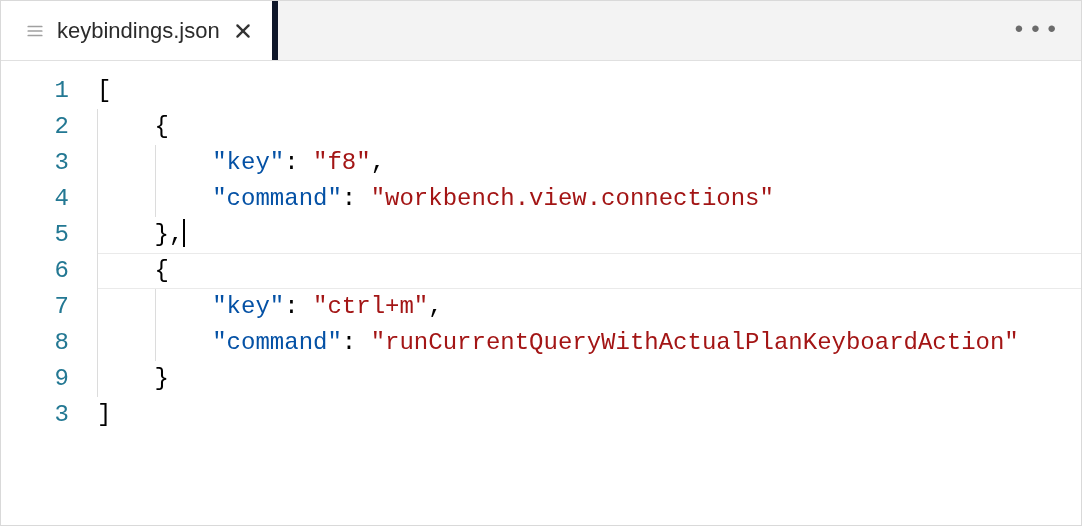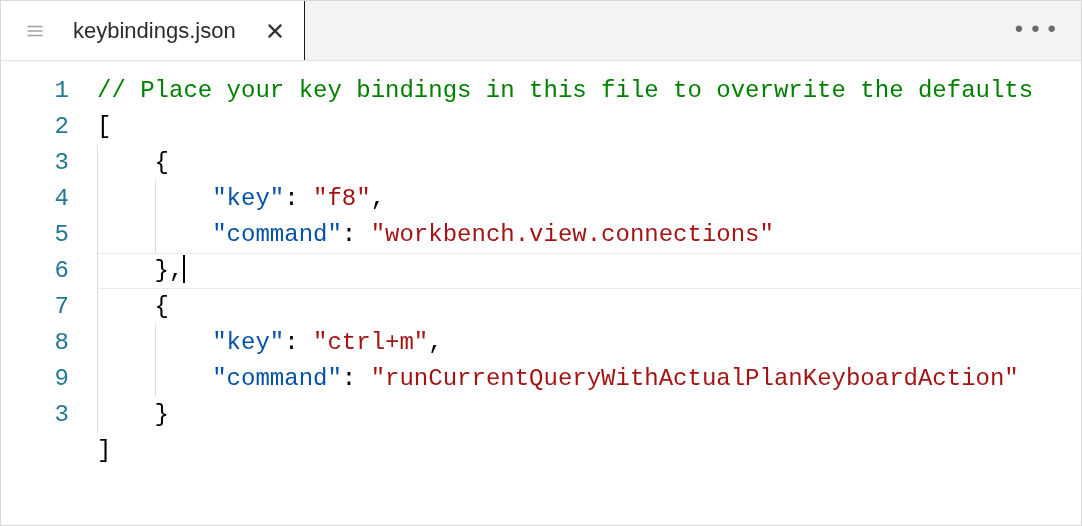--- a/index.html
+++ b/index.html
@@ -20,23 +20,23 @@
     background: #f3f3f3;
     display: flex;
     border-bottom: 1px solid #e0e0e0;
     position: relative;
   }
   .tab {
     display: flex;
     align-items: center;
     padding: 0 18px 0 24px;
     background: #fff;
-    border-right: 1px solid #0f172a;
+    border-right: 6px solid #0f172a;
     height: 100%;
-    gap: 28px;
+    gap: 12px;
   }
   .tab-icon {
     width: 20px; height: 20px;
     display: flex; align-items: center; justify-content: center;
     color: #a0a0a0;
   }
   .tab-label {
     font-family: -apple-system, "Segoe UI", Arial, sans-serif;
     font-size: 22px;
     color: #2b2b2b;
@@ -141,21 +141,20 @@
       <div class="ln">6</div>
       <div class="ln">7</div>
       <div class="ln">8</div>
       <div class="ln">9</div>
       <div class="ln">3</div>
     </div>
 
     <div class="code">
       <div class="current-line" style="top:180px;"></div>
 
-      <div class="line"><span class="c-comment">// Place your key bindings in this file to overwrite the defaults</span></div>
 
       <div class="line"><span class="c-punct">[</span></div>
 
       <div class="line"><span class="indent-guide" style="left:0;"></span>    <span class="c-punct">{</span></div>
 
       <div class="line"><span class="indent-guide" style="left:0;"></span><span class="indent-guide" style="left:58px;"></span>        <span class="c-key">"key"</span><span class="c-punct">: </span><span class="c-string">"f8"</span><span class="c-punct">,</span></div>
 
       <div class="line"><span class="indent-guide" style="left:0;"></span><span class="indent-guide" style="left:58px;"></span>        <span class="c-key">"command"</span><span class="c-punct">: </span><span class="c-string">"workbench.view.connections"</span></div>
 
       <div class="line"><span class="indent-guide" style="left:0;"></span>    <span class="c-punct">},</span><span class="cursor"></span></div>

